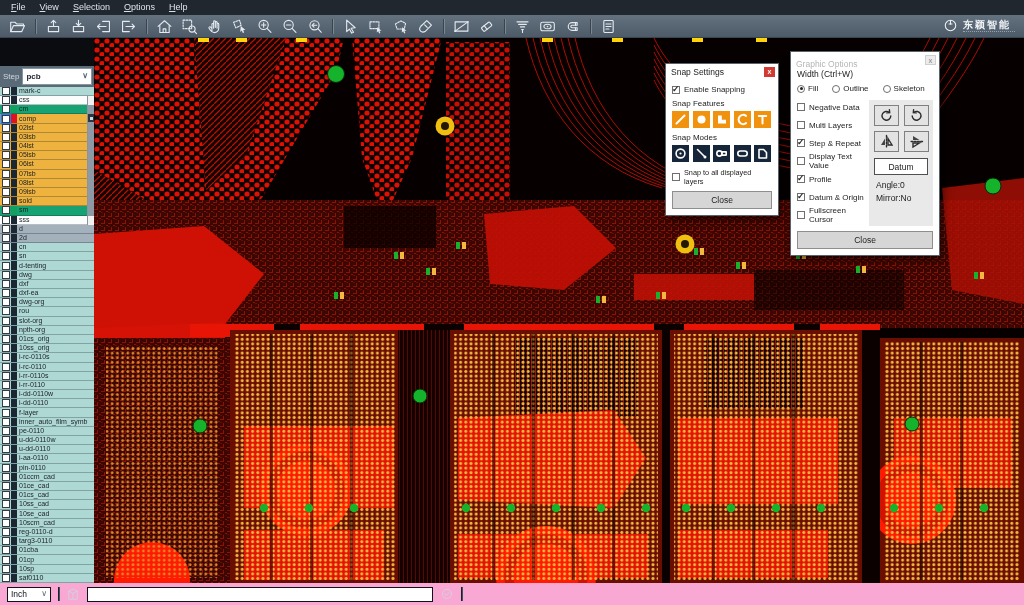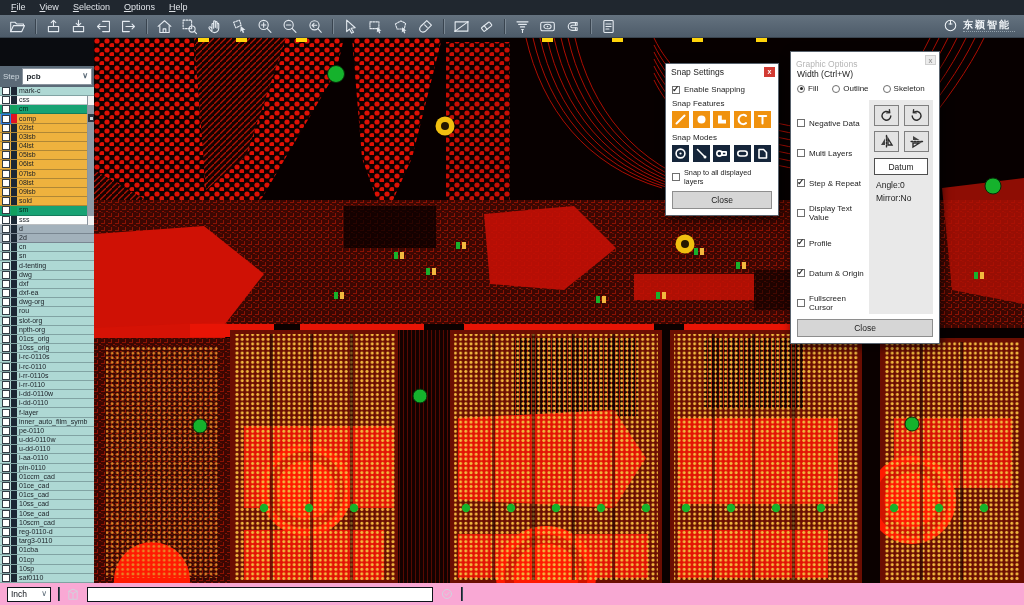--- a/index.html
+++ b/index.html
@@ -75,21 +75,21 @@
   
   .go{left:696px;top:13px;width:150px;}
   .go .dlg-title-text{color:#b5b5b5;margin-top:8px;}
   .go-width{padding:2px 6px 1px;font-size:8.5px;}
   .go-radios{display:flex;align-items:center;padding:4px 6px 5px;gap:4px;}
   .radio{width:8px;height:8px;border:1px solid #6f6f6f;border-radius:50%;position:relative;flex:none;box-sizing:border-box;}
   .radio.on::after{content:"";position:absolute;inset:1.5px;background:#222;border-radius:50%;}
   .go-radio{display:flex;align-items:center;gap:3px;margin-right:10px;}
   .go-main{display:flex;padding:2px 6px 0;gap:5px;}
   .go-checks{flex:1;}
-  .go-checks .chk-row{height:14px;margin:16px 0 4px;}
+  .go-checks .chk-row{height:14px;margin:0 0 4px;}
   .go-panel{width:64px;background:#e9e9e9;padding:5px 3px 4px;display:flex;flex-direction:column;
             align-items:center;gap:4px;box-sizing:border-box;flex:none;}
   .go-tbtns{display:grid;grid-template-columns:25px 25px;grid-gap:5px;}
   .go-tbtn{width:25px;height:21px;background:#e3e3e3;border:1px solid #808archive0;border:1px solid #808080;
            display:flex;align-items:center;justify-content:center;box-sizing:border-box;}
   .go-tbtn svg{width:15px;height:15px;stroke:#2c2c2c;fill:none;stroke-width:1.4;stroke-linecap:round;}
   .go-reset{width:54px;height:17px;background:#fff;border:1px solid #4f4f4f;display:flex;align-items:center;
             justify-content:center;font-size:8.5px;box-sizing:border-box;margin-top:2px;}
   .go-stat{align-self:flex-start;font-size:8.5px;padding-left:4px;line-height:13px;}
   

